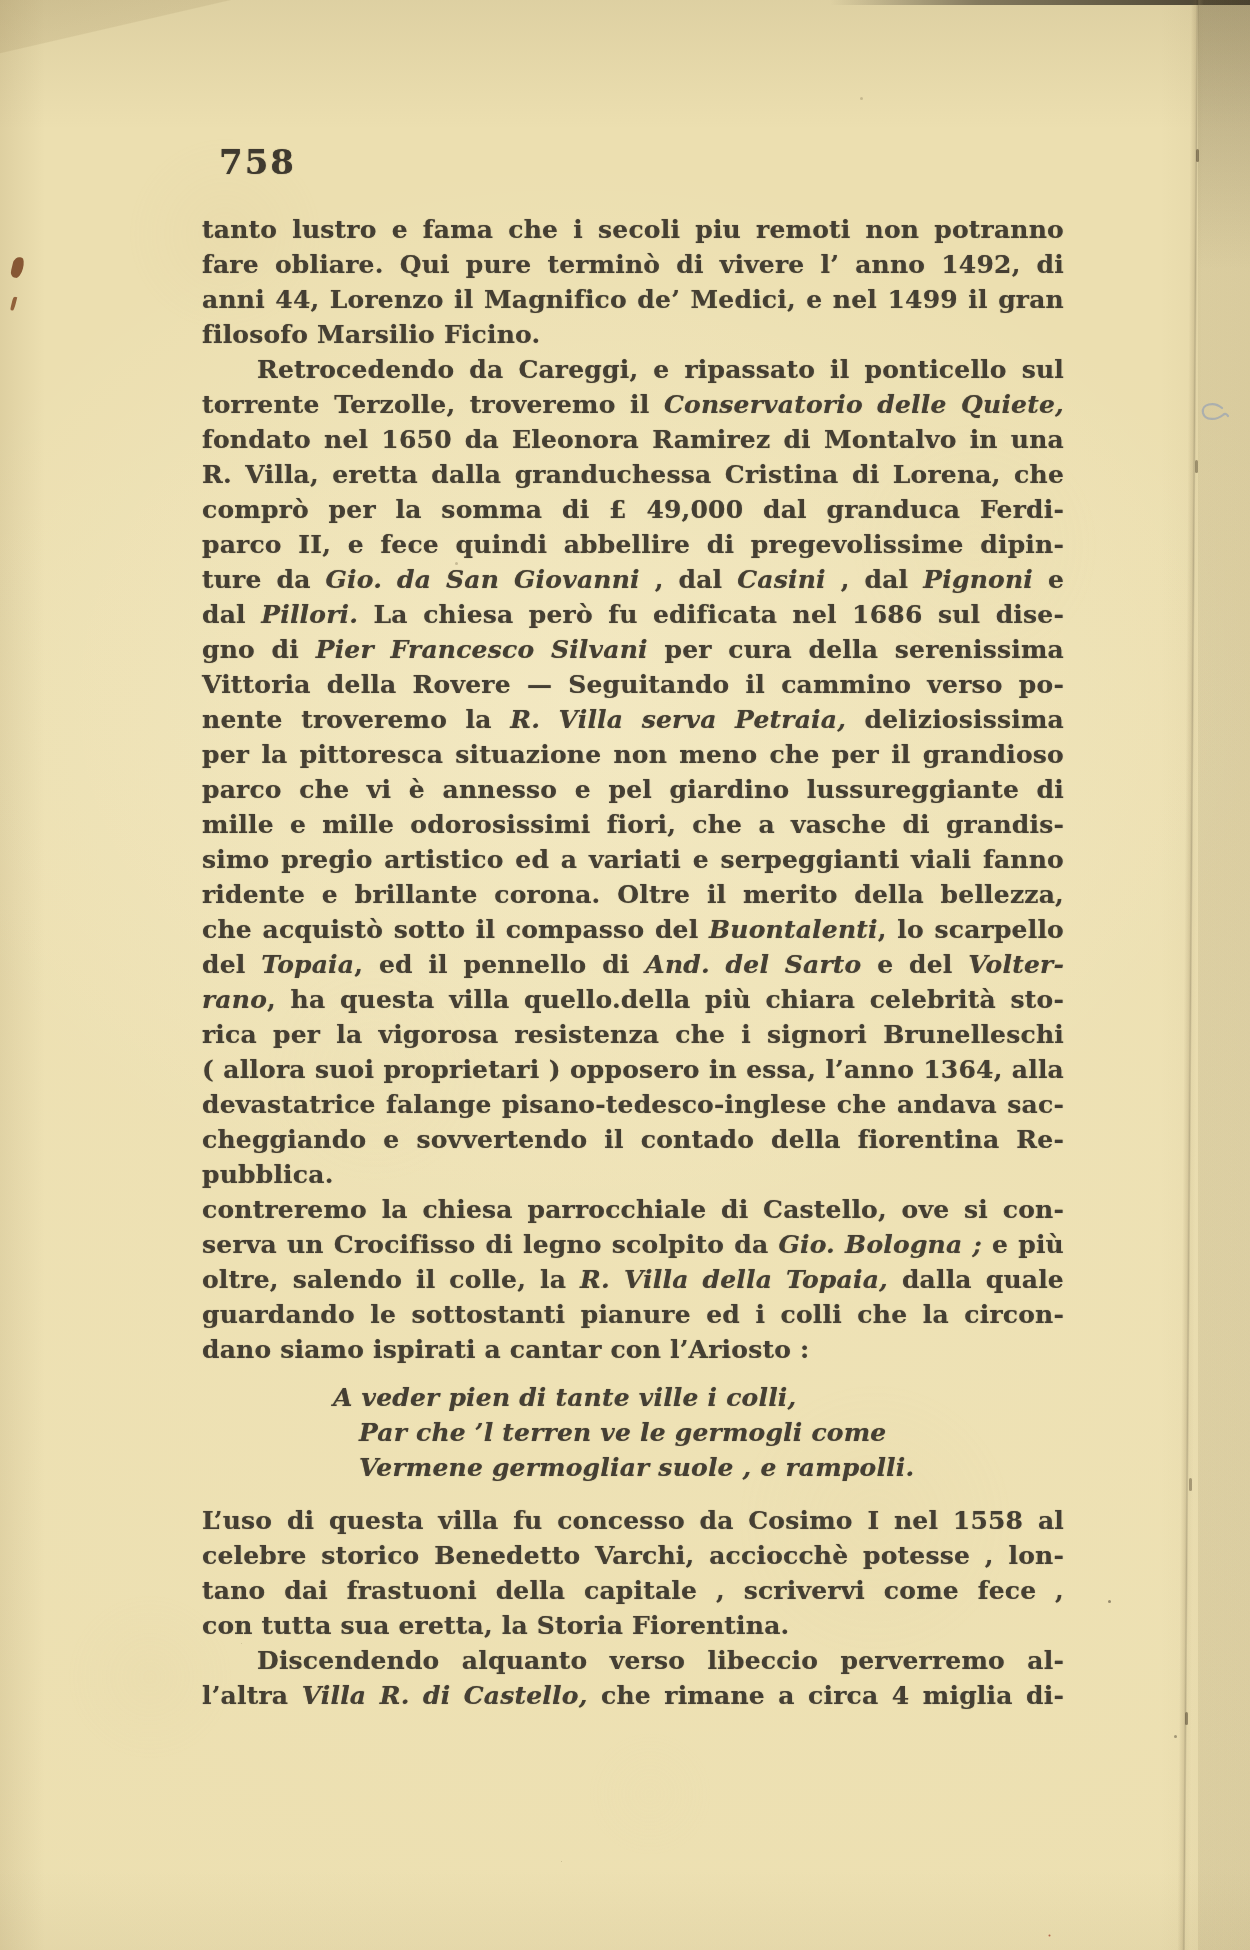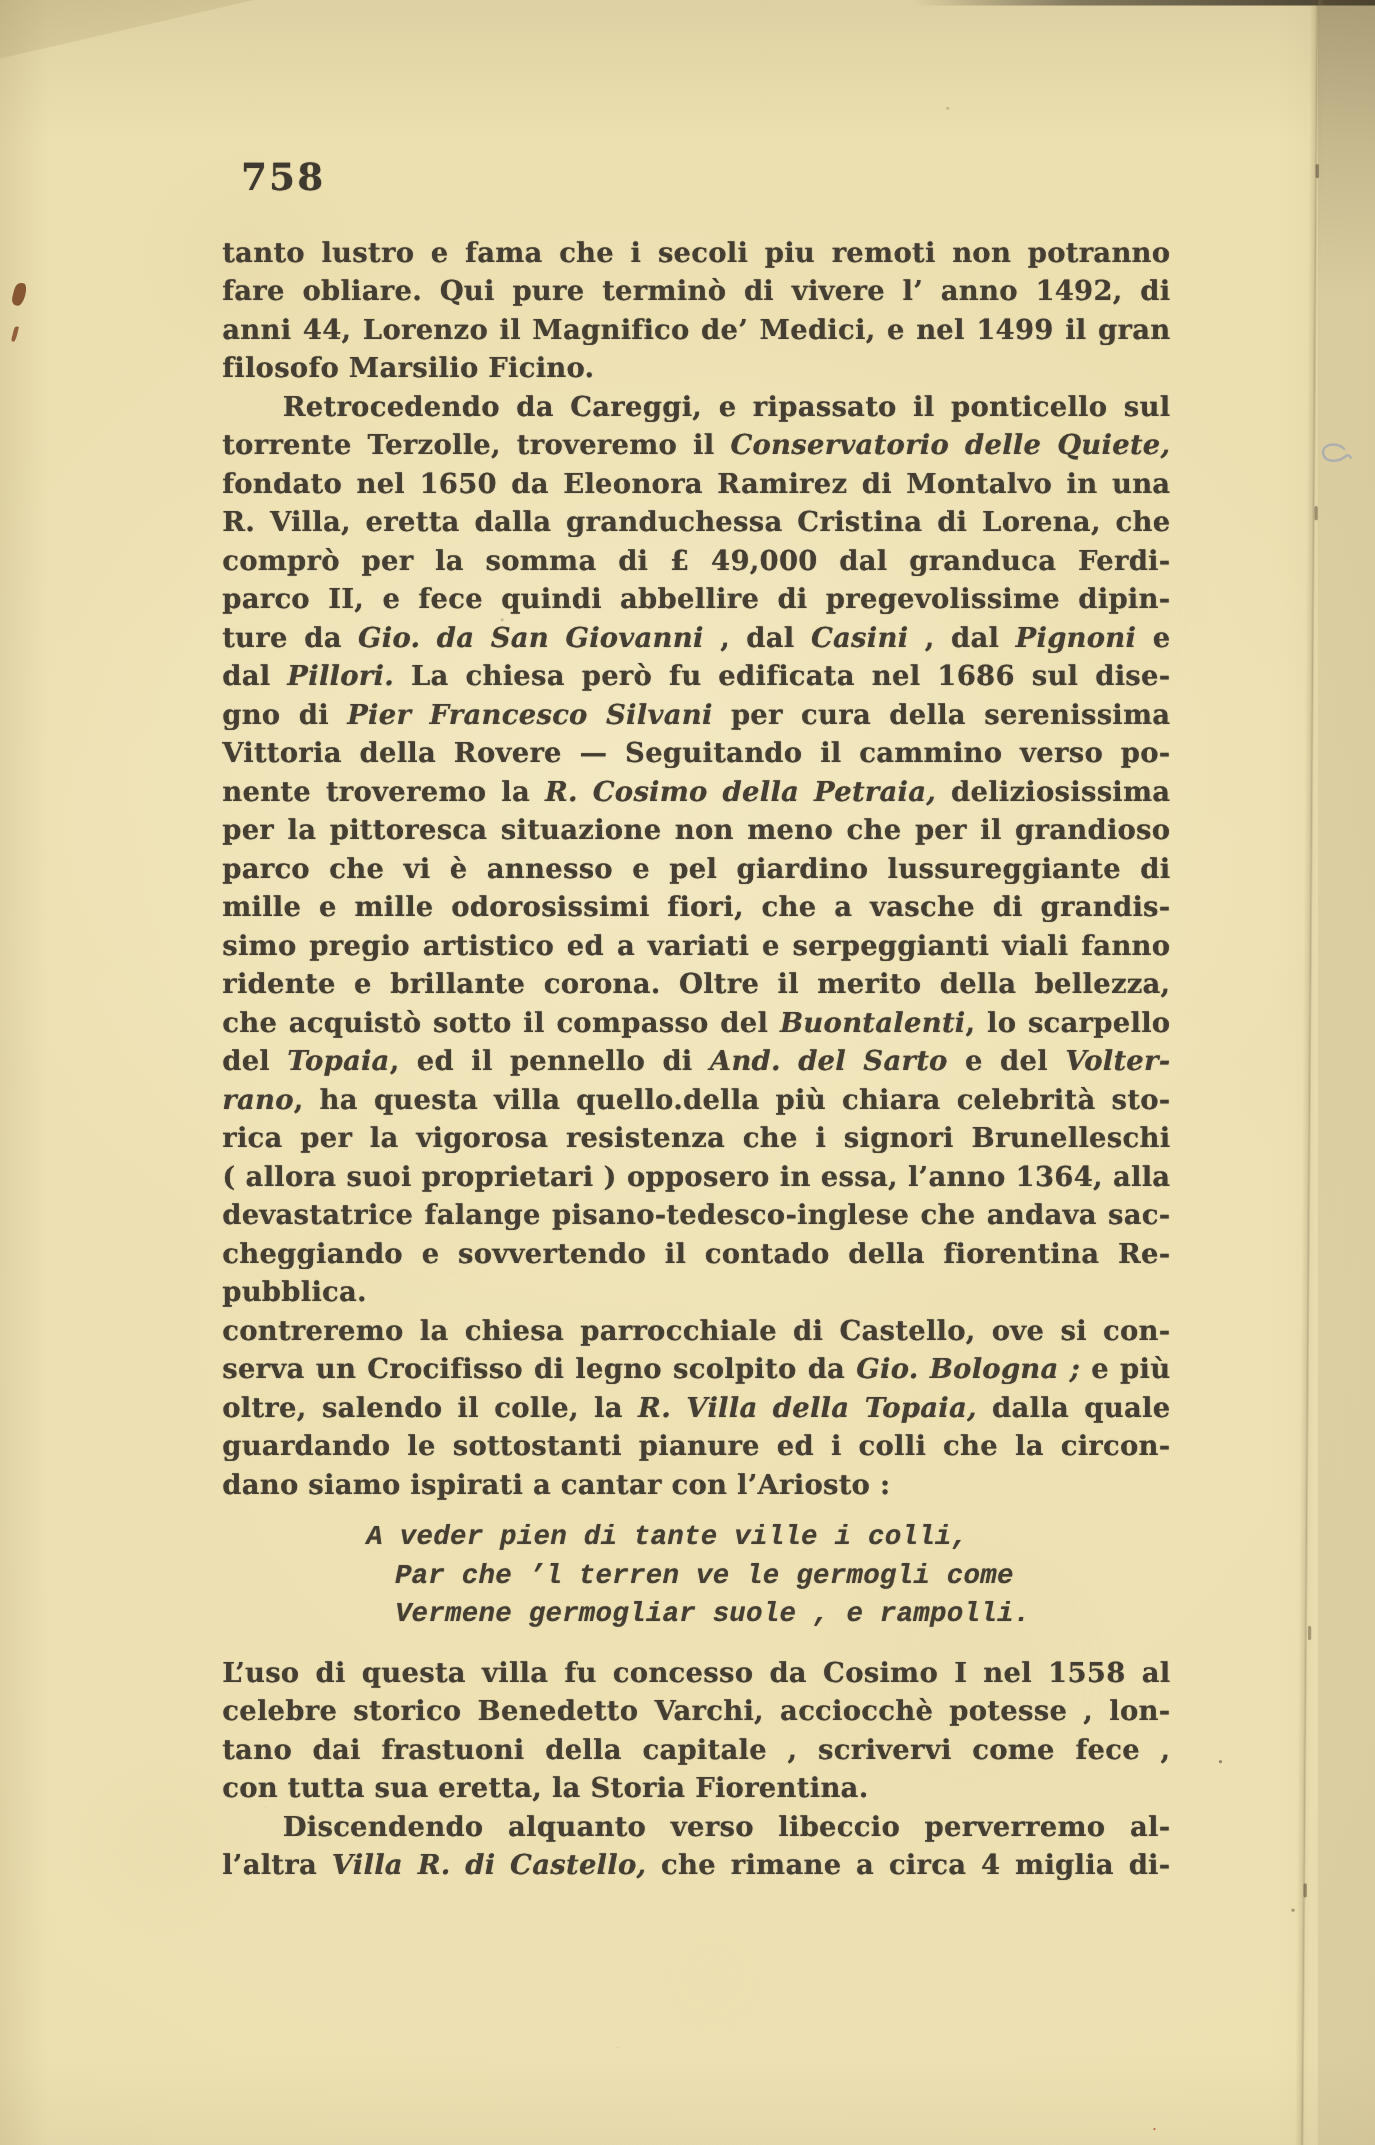--- a/index.html
+++ b/index.html
@@ -103,21 +103,21 @@
     text-shadow:0 0 1px rgba(64,56,42,.6);
     letter-spacing:.2px;
   }
   .line {
     height:35px; line-height:35px; overflow:visible;
     text-align:justify; text-align-last:justify;
   }
   .line.indent { text-indent:55px; }
   .line.short { text-align:left; text-align-last:left; }
   .line.verse1, .line.verse2 {
-    text-align:center; text-align-last:left; font-style:italic;font-family:Liberation Mono, monospace;
+    text-align:center; text-align-last:left; font-style:italic;
   }
   .line.verse1 { margin-top:13px; padding-left:131px; }
   .line.verse2 { padding-left:157px; }
   .line.after-verse { margin-top:18px; }
   .it { font-style:italic; }
 </style>
 </head>
 <body>
 
 <div class="page">
@@ -145,21 +145,21 @@
       <div class="line indent"><span>Retrocedendo da Careggi, e ripassato il ponticello sul</span></div>
       <div class="line body"><span>torrente Terzolle, troveremo il </span><span class="it">Conservatorio delle Quiete,</span></div>
       <div class="line body"><span>fondato nel 1650 da Eleonora Ramirez di Montalvo in una</span></div>
       <div class="line body"><span>R. Villa, eretta dalla granduchessa Cristina di Lorena, che</span></div>
       <div class="line body"><span>comprò per la somma di £ 49,000 dal granduca Ferdi-</span></div>
       <div class="line body"><span>parco II, e fece quindi abbellire di pregevolissime dipin-</span></div>
       <div class="line body"><span>ture da </span><span class="it">Gio. da San Giovanni</span><span> , dal </span><span class="it">Casini</span><span> , dal </span><span class="it">Pignoni</span><span> e</span></div>
       <div class="line body"><span>dal </span><span class="it">Pillori.</span><span> La chiesa però fu edificata nel 1686 sul dise-</span></div>
       <div class="line body"><span>gno di </span><span class="it">Pier Francesco Silvani</span><span> per cura della serenissima</span></div>
       <div class="line body"><span>Vittoria della Rovere — Seguitando il cammino verso po-</span></div>
-      <div class="line body"><span>nente troveremo la </span><span class="it">R. Cosimo della Petraia,</span><span> deliziosissima</span></div>
+      <div class="line body"><span>nente troveremo la </span><span class="it">R. Villa serva Petraia,</span><span> deliziosissima</span></div>
       <div class="line body"><span>per la pittoresca situazione non meno che per il grandioso</span></div>
       <div class="line body"><span>parco che vi è annesso e pel giardino lussureggiante di</span></div>
       <div class="line body"><span>mille e mille odorosissimi fiori, che a vasche di grandis-</span></div>
       <div class="line body"><span>simo pregio artistico ed a variati e serpeggianti viali fanno</span></div>
       <div class="line body"><span>ridente e brillante corona. Oltre il merito della bellezza,</span></div>
       <div class="line body"><span>che acquistò sotto il compasso del </span><span class="it">Buontalenti</span><span>, lo scarpello</span></div>
       <div class="line body"><span>del </span><span class="it">Topaia</span><span>, ed il pennello di </span><span class="it">And. del Sarto</span><span> e del </span><span class="it">Volter-</span></div>
       <div class="line body"><span class="it">rano</span><span>, ha questa villa quello.della più chiara celebrità sto-</span></div>
       <div class="line body"><span>rica per la vigorosa resistenza che i signori Brunelleschi</span></div>
       <div class="line body"><span>( allora suoi proprietari ) opposero in essa, l’anno 1364, alla</span></div>

